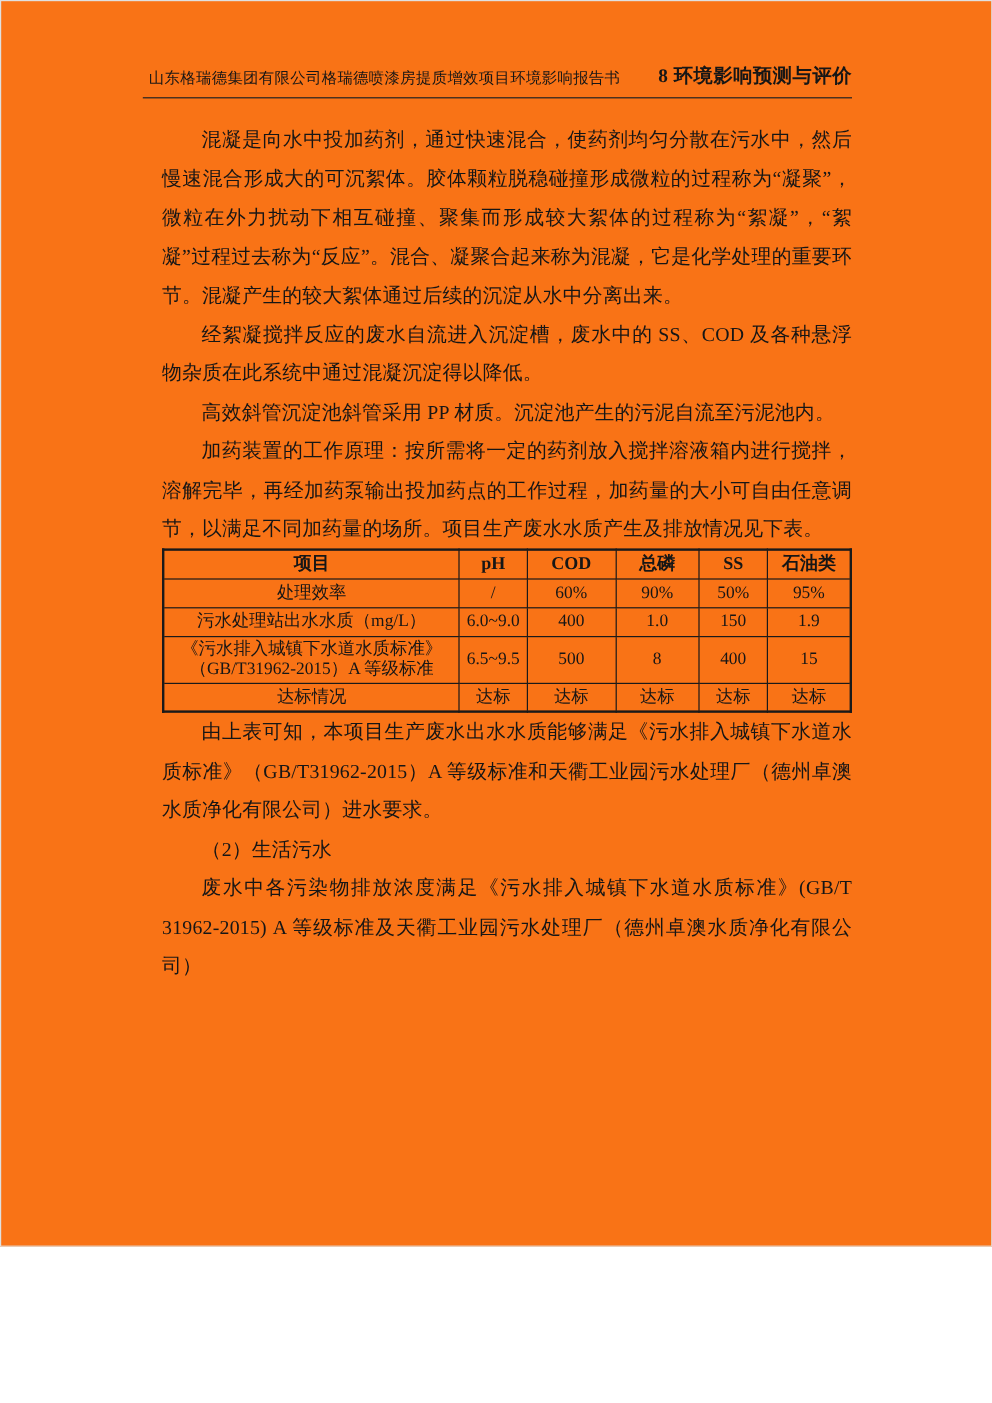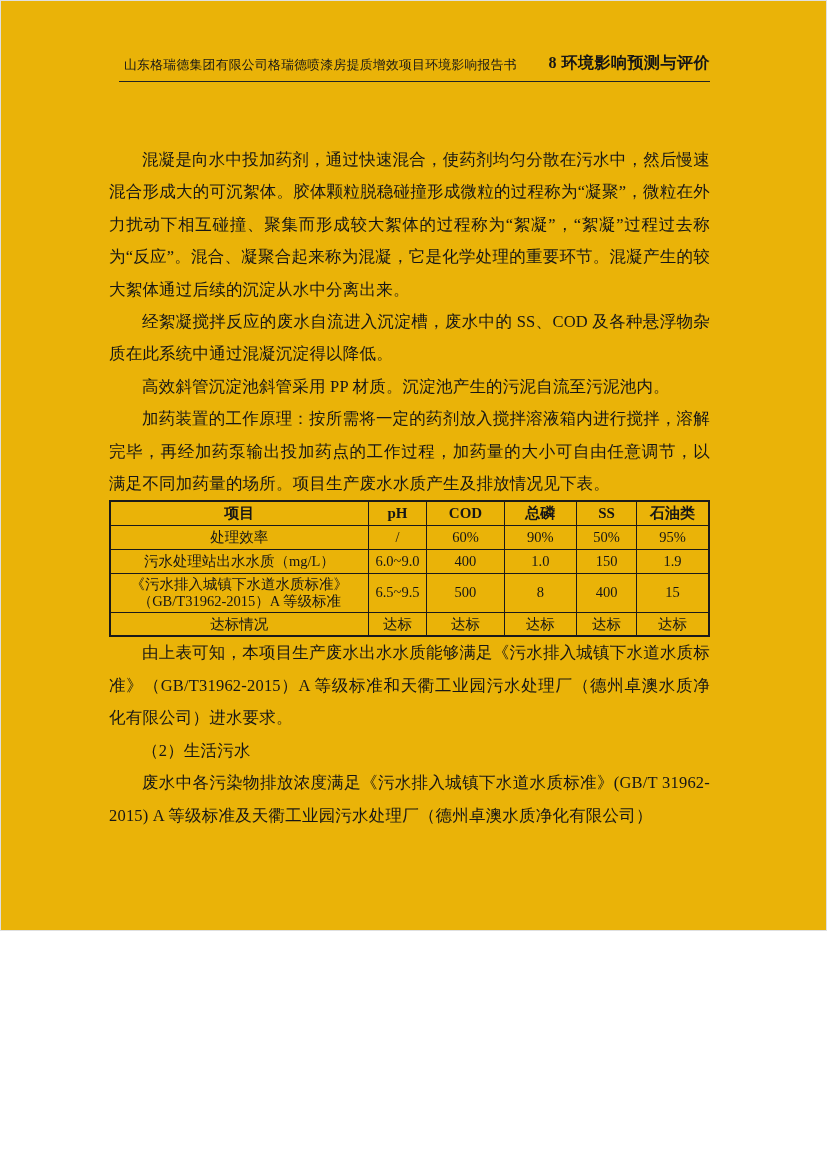--- a/index.html
+++ b/index.html
@@ -3,22 +3,22 @@
 <meta charset="utf-8">
 <style>
   html, body {
     margin: 0;
     padding: 0;
     background: #ffffff;
   }
   .page {
     position: relative;
     width: 827px;
-    height: 931px;
-    background: #eab308;
+    height: 1039px;
+    background: #f97316;
     box-sizing: border-box;
     border: 1px solid #e0e0e0;
     font-family: "Liberation Serif", "DejaVu Serif", serif;
     color: #161616;
     overflow: hidden;
   }
   
   .page-header {
     position: absolute;
     top: 52px;
@@ -38,23 +38,22 @@
   .header-right {
     font-size: 16px;
     font-weight: bold;
     letter-spacing: 0.5px;
     text-align: center;
   }
   
   .doc-body {
     position: absolute;
     top: 100px;
-    left: 108px;
+    left: 134px;
     right: 116px;
-    margin-top: 43px;
   }
   .doc-body p {
     margin: 0;
     font-size: 16.5px;
     line-height: 32.4px;
     text-align: justify;
     text-indent: 2em;
     letter-spacing: 0.2px;
   }
   

